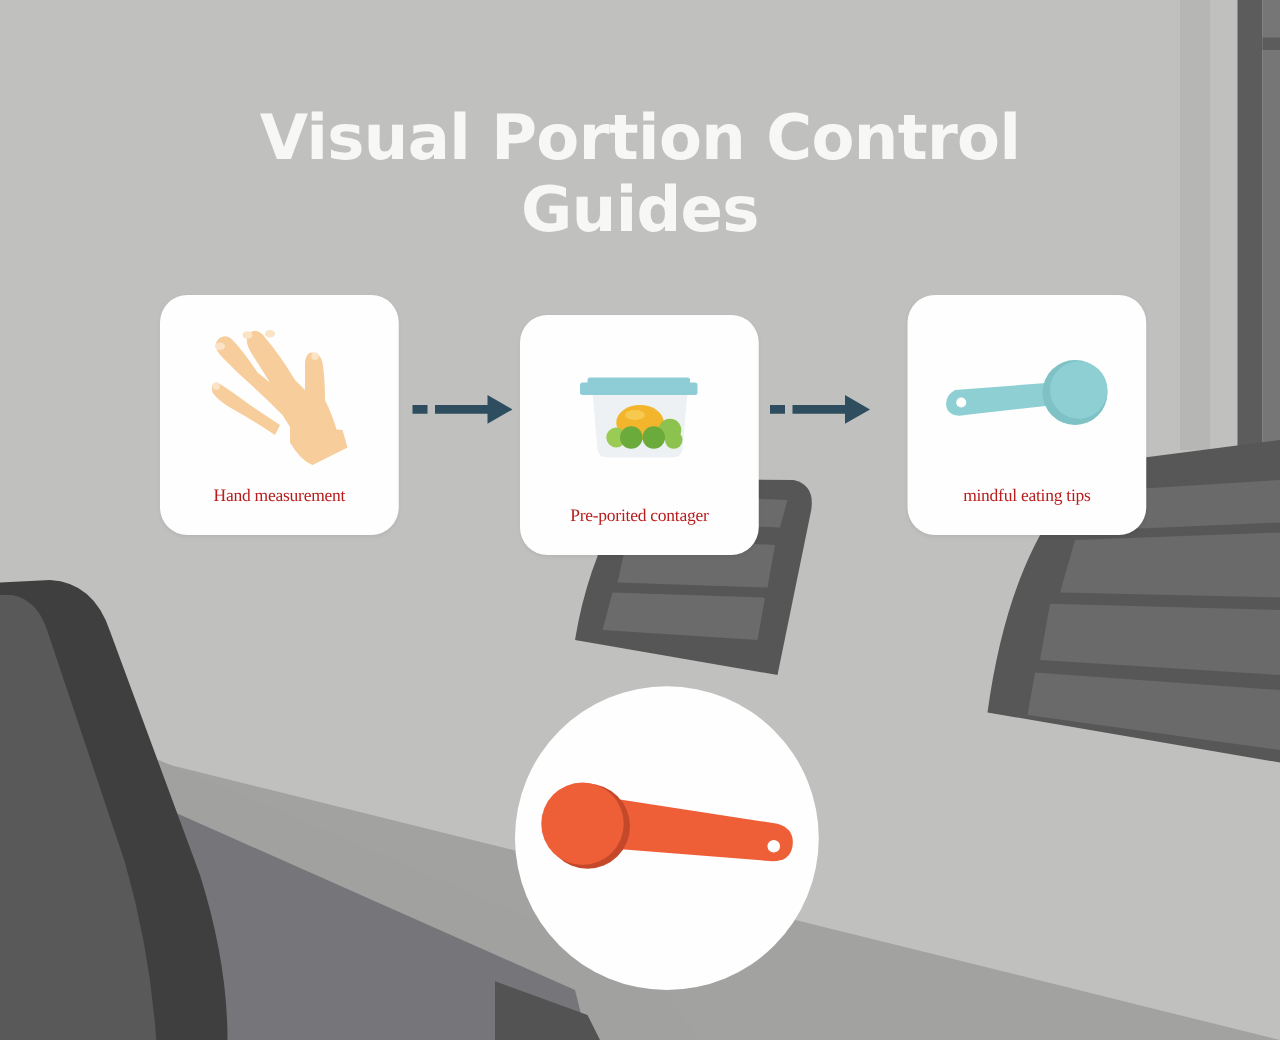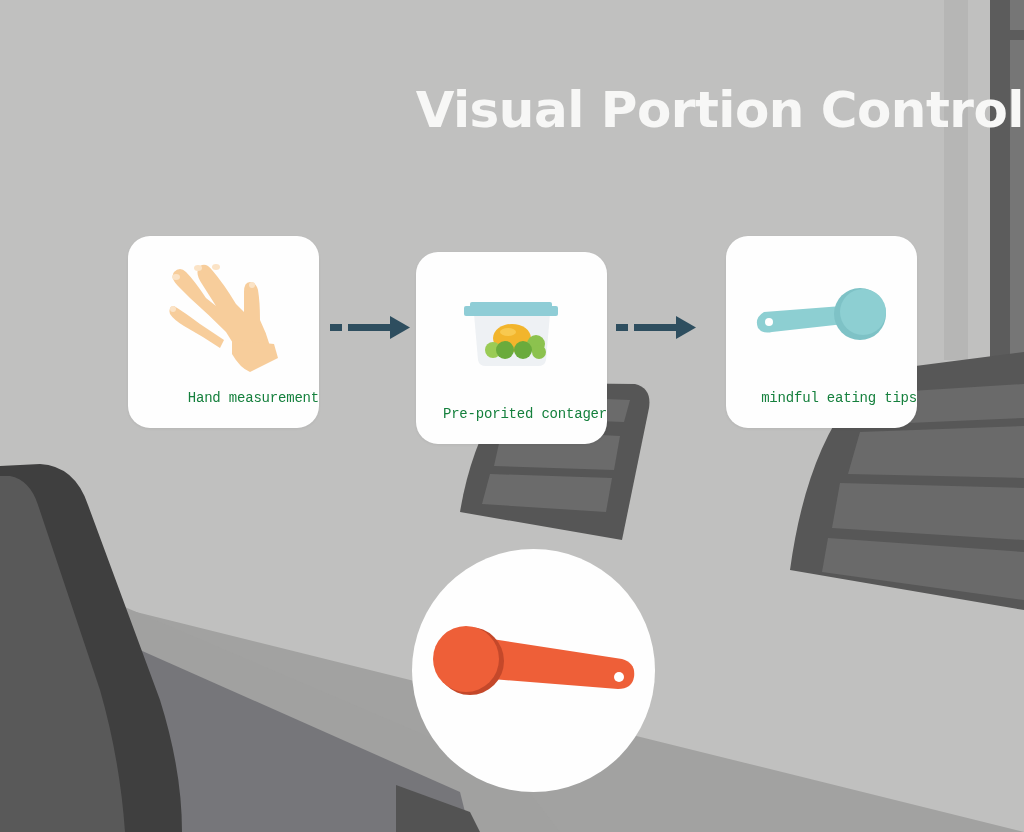--- a/index.html
+++ b/index.html
@@ -7,43 +7,43 @@
       width: 1024px; height: 832px; overflow: hidden;
       background: #c0c0bf;
       position: relative;
       font-family: "DejaVu Sans", "Liberation Sans", sans-serif;
     }
     .scene { position: absolute; inset: 0; }
     .scene svg { position: absolute; left: 0; top: 0; }
 
     .title {
       position: absolute; left: 0; right: 0; top: 82px;
-      text-align: right;
+      text-align: center;
       color: #f7f7f6;
       font-family: "DejaVu Sans", sans-serif;
       font-weight: bold;
       font-size: 50px;
       line-height: 1.15;
       letter-spacing: -0.5px;
     }
     .title span { display: block; }
 
     .card {
       position: absolute;
       width: 191px; height: 192px;
       background: #fefefe;
       border-radius: 22px;
       box-shadow: 0 1px 3px rgba(0,0,0,0.06);
     }
     .card .icon { position: absolute; left: 0; top: 0; width: 191px; height: 150px; }
     .card .label {
       position: absolute; left: 0; right: 0; top: 154px;
-      text-align: right;
-      font-family: Liberation Mono, monospace;
-      font-size: 14px; color: #15803d;
+      text-align: center;
+      font-family: Liberation Serif, serif;
+      font-size: 14px; color: #b91c1c;
       letter-spacing: -0.2px;
     }
 
     .arrow { position: absolute; width: 84px; height: 30px; }
 
     .spoon-circle {
       position: absolute; left: 412px; top: 549px;
       width: 243px; height: 243px; border-radius: 50%;
       background: #fefefe;
     }
@@ -83,20 +83,21 @@
 
     <g>
       <path d="M0 466 L40 464 Q75 466 88 505 L160 700 Q182 770 182 832 L0 832 Z" fill="#3f3f3f"></path>
       <path d="M0 476 L10 476 Q30 480 38 505 L100 690 Q120 760 125 832 L0 832 Z" fill="#595959"></path>
     </g>
   </svg>
 </div>
 
 <div class="title">
   <span>Visual Portion Control</span>
+  <span>Guides</span>
 </div>
 
 <div class="card" style="left:128px; top:236px;">
   <svg class="icon" viewBox="0 0 191 150">
     <g fill="#f7cd9b">
       <path d="M62 62 Q80 78 98 96 L108 112 Q118 122 130 124 L142 110 Q138 96 132 84 Q132 66 130 54 Q128 46 122 46 Q116 46 116 56 L116 76 L108 68 Q96 48 84 34 Q78 26 72 30 Q66 36 74 48 L88 70 L78 62 Q66 44 58 36 Q52 30 46 36 Q42 42 50 50 Z"></path>
       <path d="M46 70 Q56 76 72 88 L96 104 L92 112 Q74 100 56 90 Q46 84 42 78 Q40 70 46 70 Z"></path>
       <path d="M104 104 L146 108 L150 122 L122 136 Q112 132 104 118 Z"></path>
     </g>
     <g fill="#fbe3c6">

